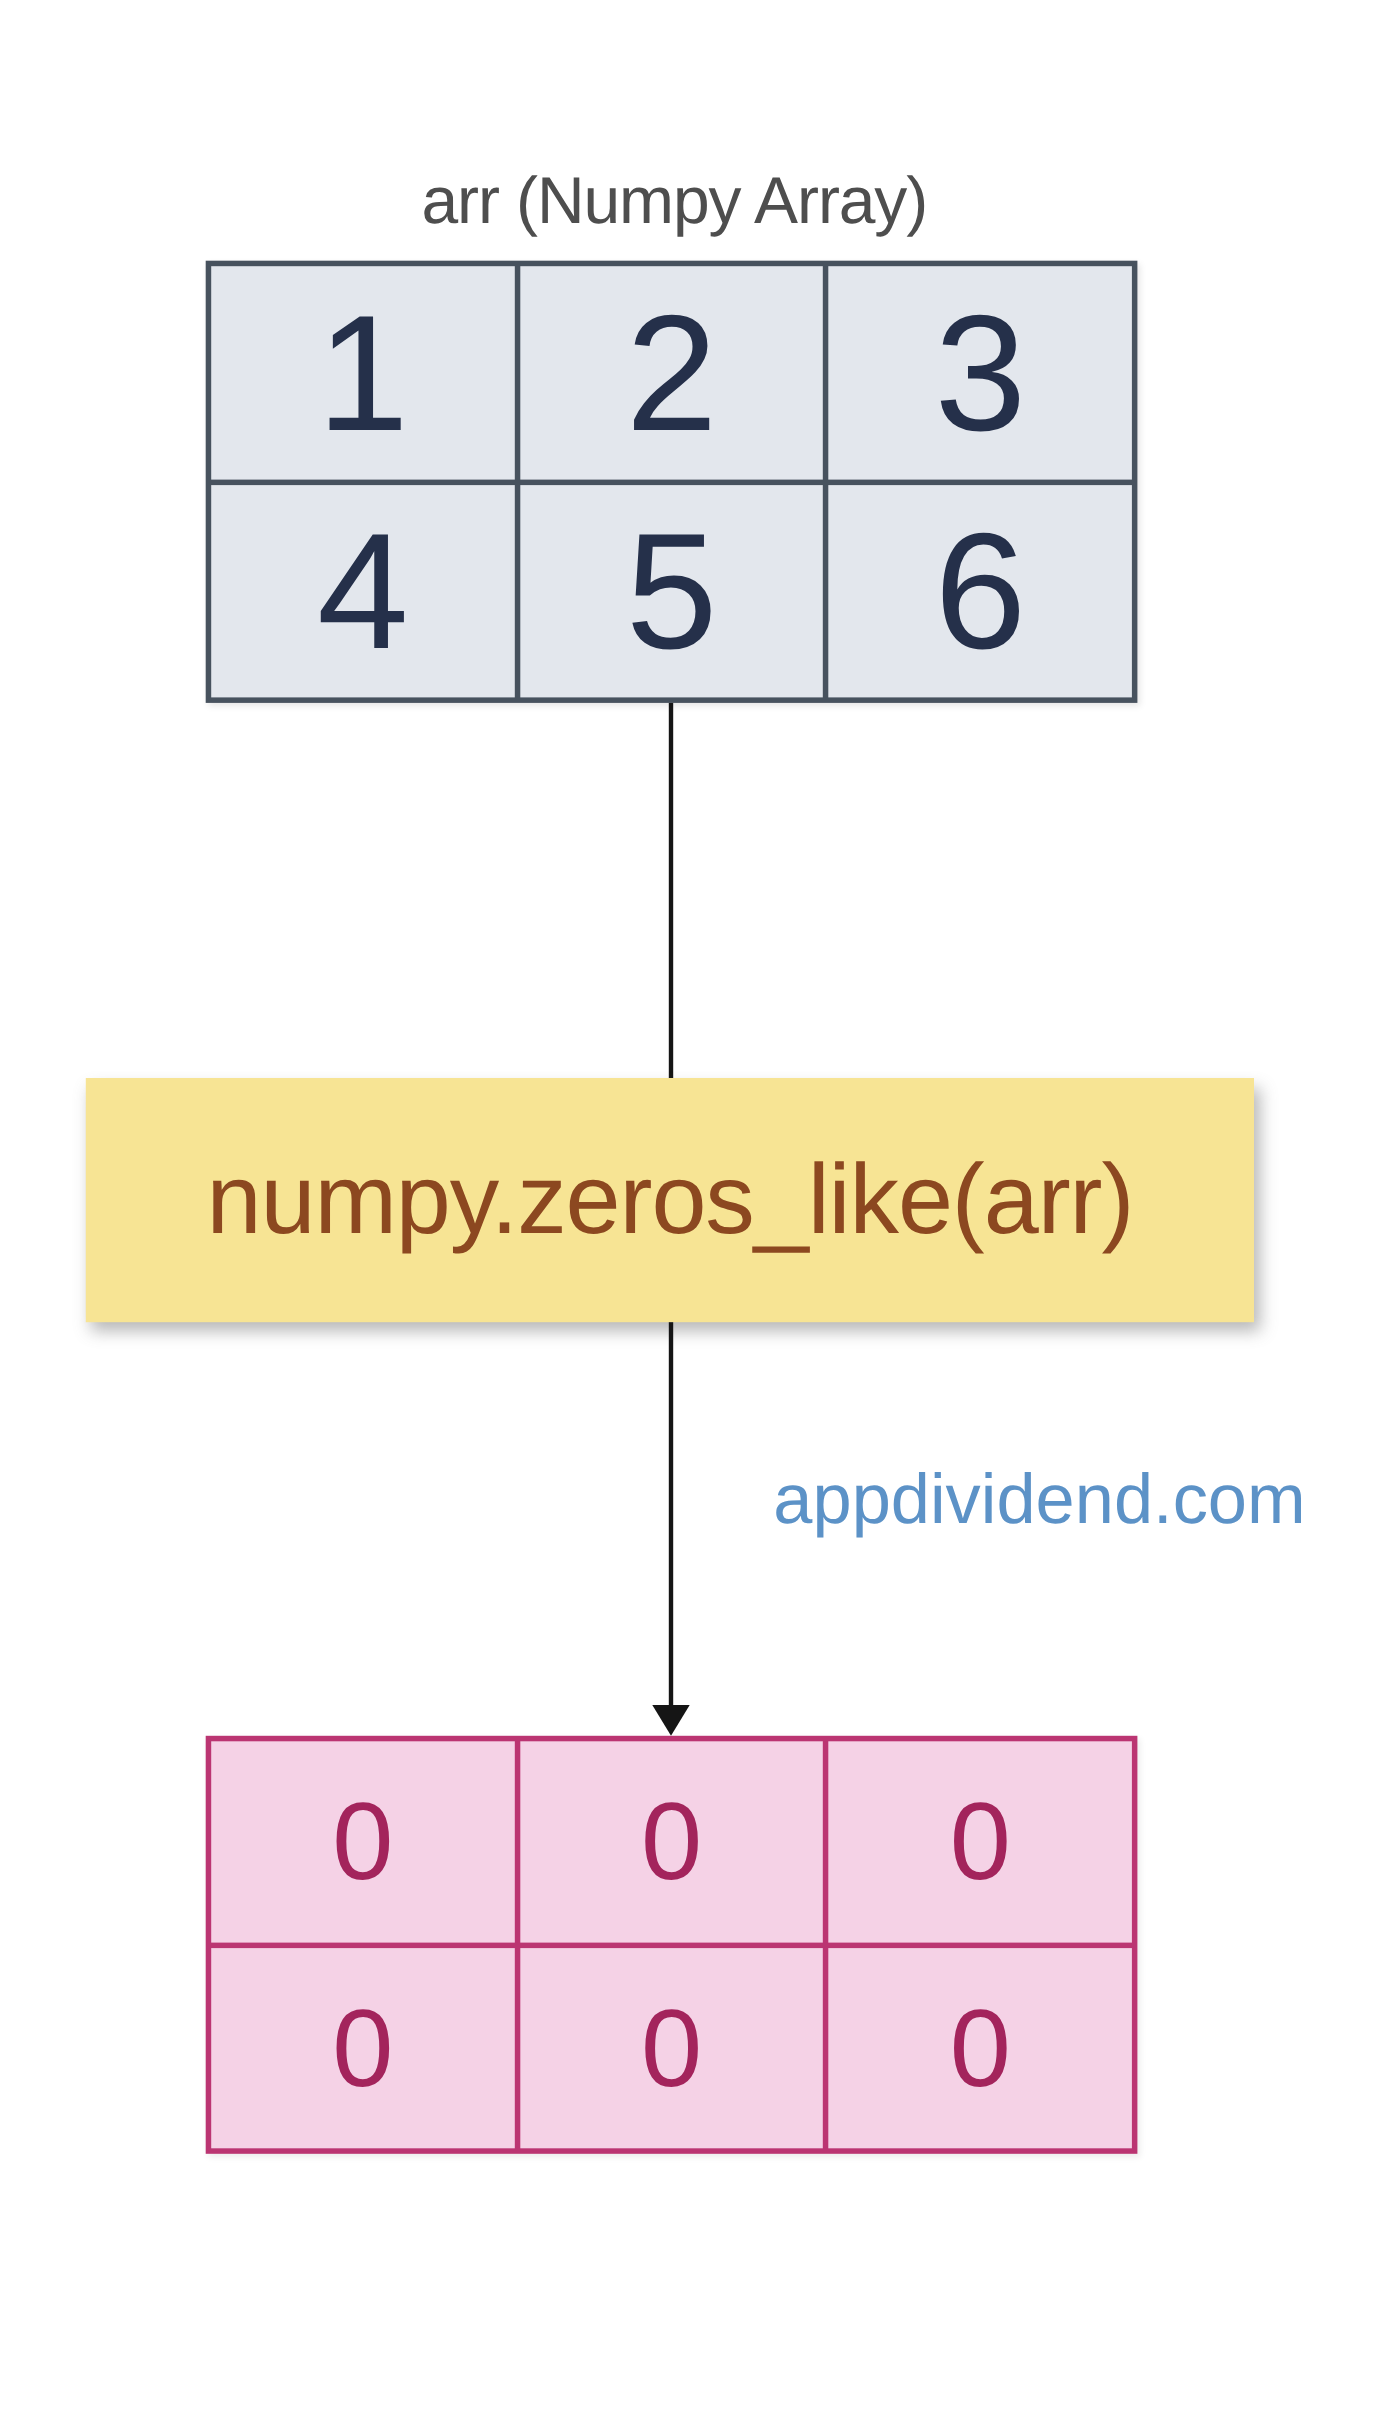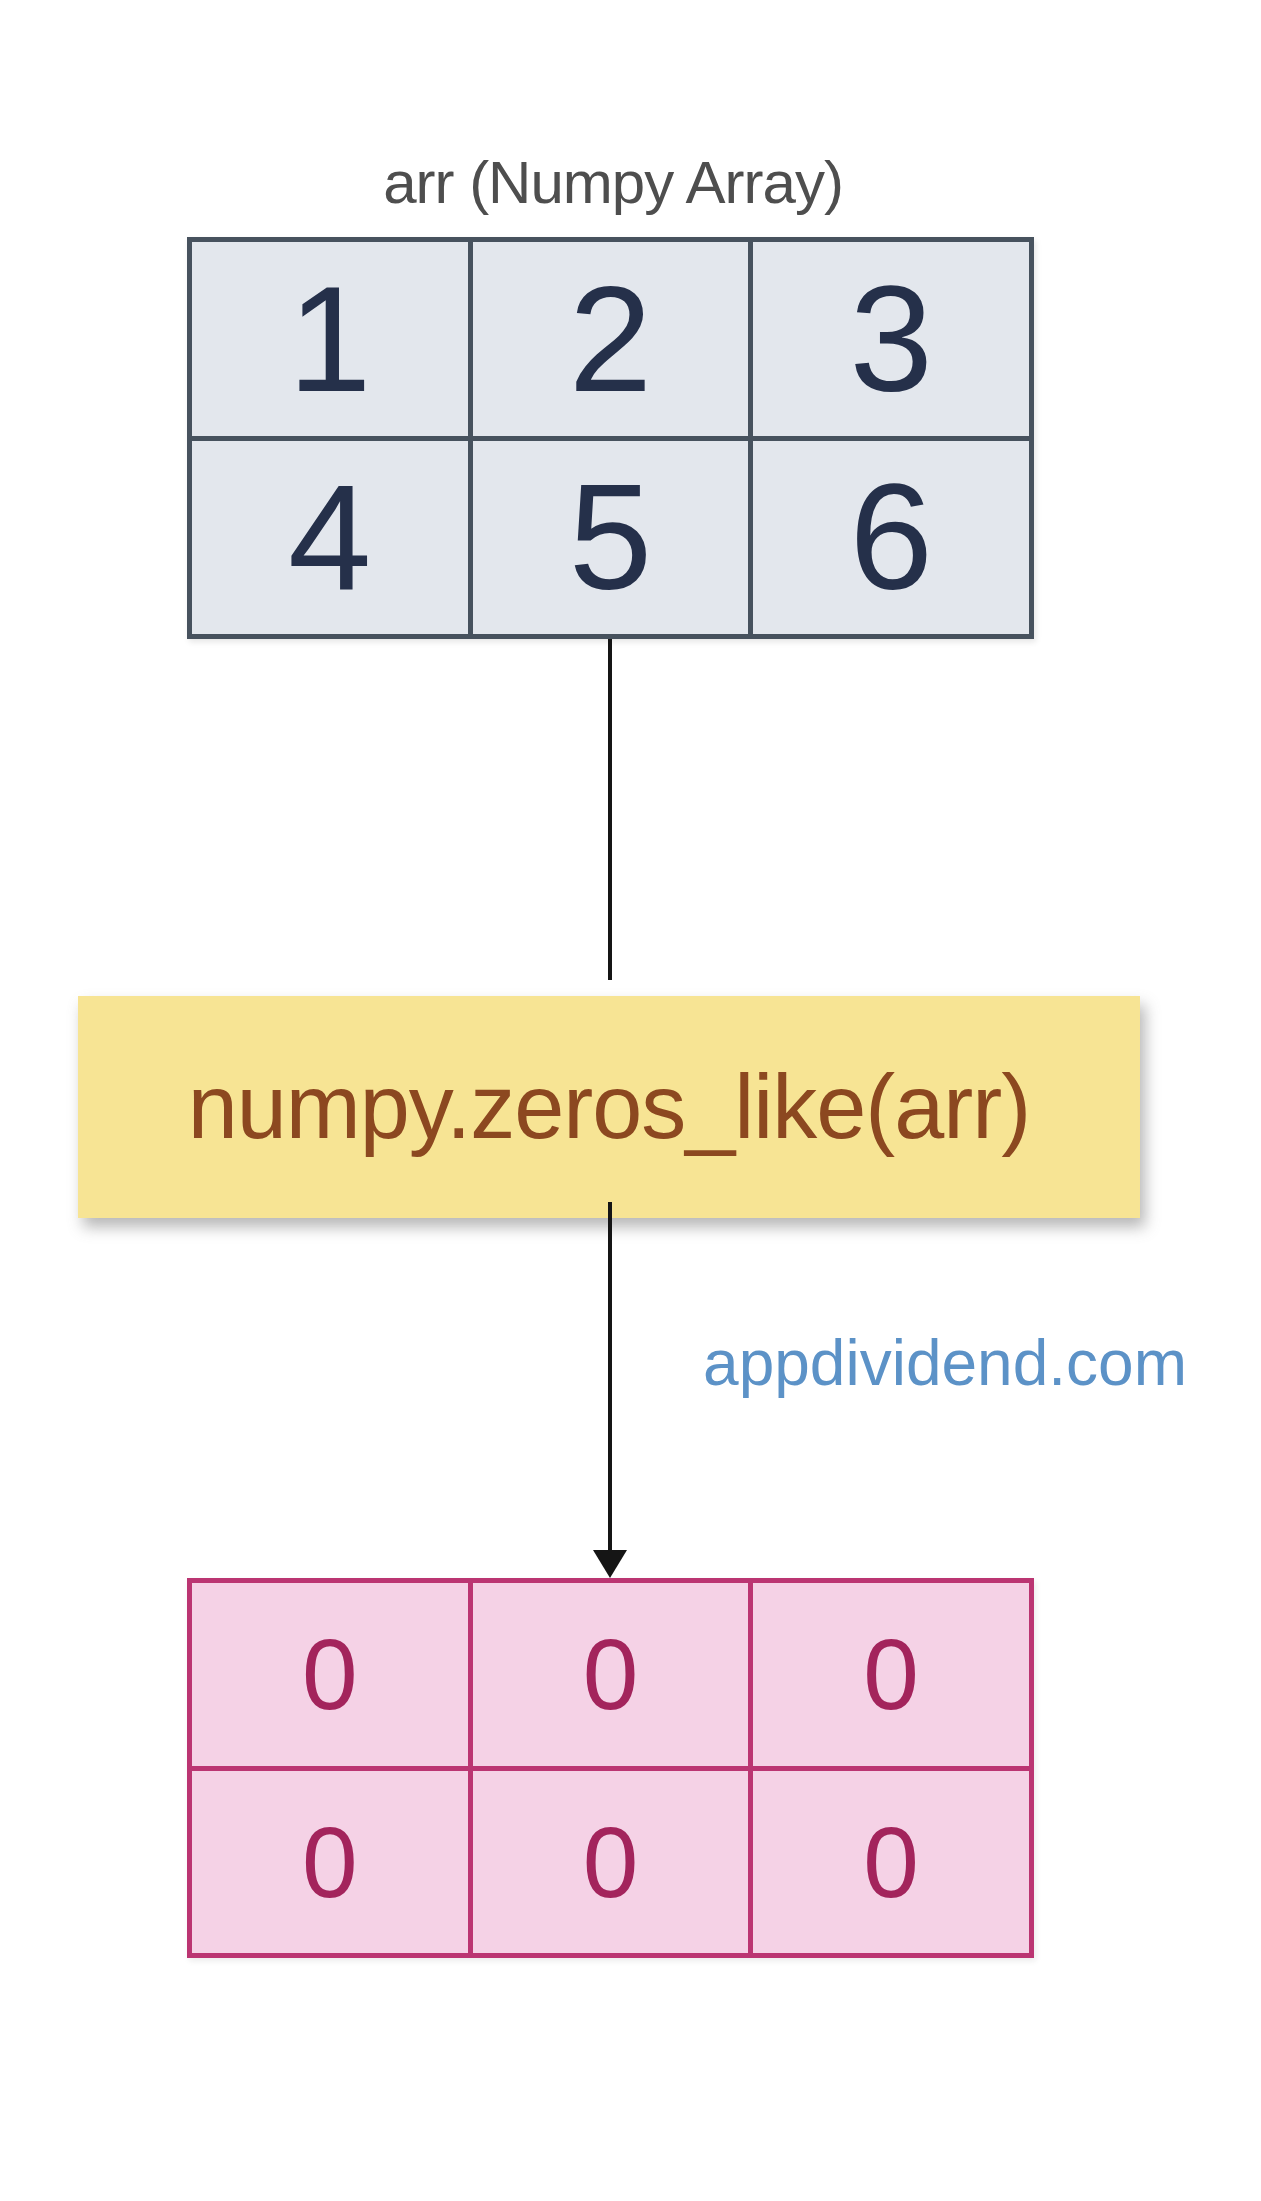--- a/index.html
+++ b/index.html
@@ -44,21 +44,21 @@
   #arrowhead {
     position:absolute; left:593px; top:1550px; width:0; height:0;
     border-left:17px solid transparent; border-right:17px solid transparent;
     border-top:28px solid var(--arrow-black,#151515);
   }
 
   #operation-box {
     position:absolute; left:78px; top:980px; width:1062px; height:222px;
     background:var(--op-yellow,#f7e494);
     box-shadow:5px 9px 14px rgba(96,96,96,0.45);
-    display:flex; align-items:center; justify-content:center;margin-top:16px;
+    display:flex; align-items:center; justify-content:center;
   }
   #operation-text {
     font-size:90px; color:var(--op-brown,#8c4820); white-space:nowrap;
     letter-spacing:-1px;
   }
 
   #watermark {
     position:absolute; left:945px; top:1326px; transform:translateX(-50%);
     font-size:64px; color:var(--brand-blue,#5c92c7); white-space:nowrap;
   }

